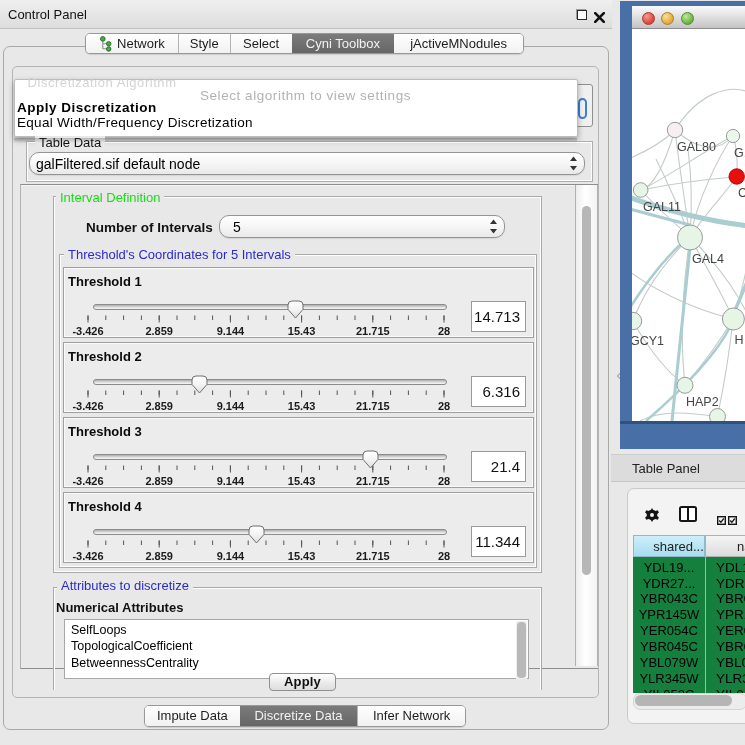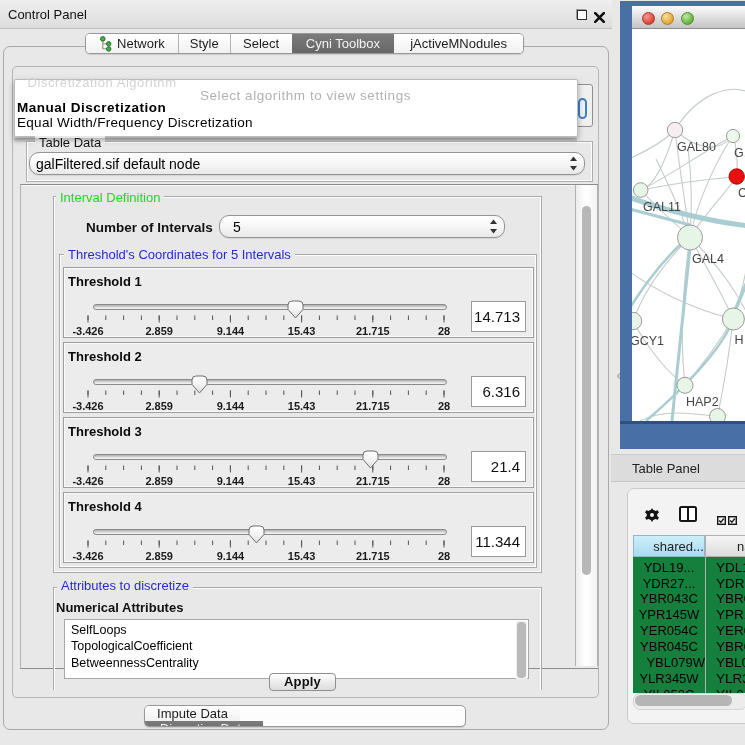--- a/index.html
+++ b/index.html
@@ -41,21 +41,21 @@
 <div class="ab" style="left:2.5px;top:45.5px;width:604px;height:682px;border:1px solid #a9a9a9;border-radius:7px;background:#e8e8e8;"></div>
 <div class="ab" style="left:12px;top:66px;width:584.5px;height:630px;border:1px solid #b5b5b5;border-radius:5px;background:#e8e8e8;"></div>
 
 <div class="ab" style="left:29px;top:84px;width:562px;height:41px;border:1px solid #8f8f8f;border-radius:3px;background:#f0f0f0;"></div>
 <div class="ab" style="left:577.5px;top:97.5px;width:5px;height:17px;border:2.5px solid #3f7fc4;border-radius:5px;background:#eef3fa;"></div>
 
 <div class="ab" style="left:14px;top:79px;width:561.5px;height:56px;background:#ffffff;border:1px solid #bcbcbc;border-radius:2px;box-shadow:0 3px 6px rgba(0,0,0,0.32);"></div>
 <div class="ab" style="left:27.5px;top:74.5px;font-size:13px;letter-spacing:0.55px;color:#d2d4d2;">Discretization Algorithm</div>
 
 <div class="ab" style="left:14px;top:87.5px;width:563px;text-align:center;font-size:13.5px;letter-spacing:0.55px;color:#b2b2b2;margin-left:10px;">Select algorithm to view settings</div>
-<div class="ab" style="left:17px;top:100.3px;font-size:13.5px;letter-spacing:0.5px;font-weight:bold;color:#000;">Manual Discretization</div>
+<div class="ab" style="left:17px;top:100.3px;font-size:13.5px;letter-spacing:0.5px;font-weight:bold;color:#000;">Apply Discretization</div>
 <div class="ab" style="left:17px;top:115.3px;font-size:13.5px;letter-spacing:0.3px;color:#000;">Equal Width/Frequency Discretization</div>
 
 <div class="ab etch" style="left:26px;top:141px;width:565px;height:39px;border-color:#adadad;"></div>
 <div class="gtitle" style="left:35px;top:135.5px;color:#111;">Table Data</div>
 <div class="ab" style="left:14px;top:137.5px;width:563px;height:5px;background:linear-gradient(rgba(60,60,60,0.30),rgba(120,120,120,0));z-index:4;"></div>
 <div class="combo" style="left:29px;top:152px;width:554px;height:21px;">
  <span style="position:absolute;left:6px;top:3px;font-size:14px;color:#000;">galFiltered.sif default node</span>
  <svg width="9" height="15" viewBox="0 0 9 15" style="position:absolute;right:6px;top:3px;">
       <path d="M4.5 0.5 L8 5 H1 Z" fill="#333"></path>
       <path d="M4.5 14.5 L8 10 H1 Z" fill="#333"></path>
@@ -212,21 +212,21 @@
  <div class="ab" style="left:37px;top:6.5px;background:#e8e8e8;padding:0 4px;font-size:13px;line-height:13px;color:#2a2ace;">Attributes to discretize</div>
  <div class="ab" style="left:36px;top:27.5px;font-size:13px;font-weight:bold;color:#111;">Numerical Attributes</div>
  <div class="ab" style="left:44px;top:47px;width:465px;height:60px;background:#ffffff;border:1px solid #a8a8a8;box-sizing:border-box;">
   <div style="padding-left:6px;padding-top:1.5px;font-size:12.5px;line-height:16.5px;color:#000;">SelfLoops<br>TopologicalCoefficient<br>BetweennessCentrality</div>
   <div style="position:absolute;right:1px;top:1px;width:11px;height:58px;background:#f0f0f0;"></div>
   <div style="position:absolute;right:2px;top:2px;width:9px;height:56px;background:#b9b9b9;border-radius:4px;"></div>
  </div>
 </div>
 
 <div class="ab" style="left:269px;top:673px;width:67px;height:18px;border:1px solid #8f8f8f;border-radius:4px;background:linear-gradient(#ffffff,#e9e9e9 60%,#dddddd);box-sizing:border-box;text-align:center;font-size:13px;line-height:16px;color:#111;font-weight:bold;letter-spacing:0.2px;">Apply</div>
-<div class="tabbar" style="left:144px;top:704.5px;width:320px;height:20px;flex-direction:column;">
+<div class="tabbar" style="left:144px;top:704.5px;width:320px;height:20px;">
  <div class="tab" style="width:95px;height:20px;">Impute Data</div>
  <div class="tab sel" style="width:118px;height:20px;">Discretize Data</div>
  <div class="tab sep" style="width:107px;height:20px;">Infer Network</div>
 </div>
 
 <div class="ab" style="left:615.5px;top:366px;width:6px;height:8px;">
 <svg width="6" height="8" viewBox="0 0 6 8">
       <path d="M4.5 1 L1.5 4 L4.5 7" stroke="#a8a8a8" stroke-width="1.1" fill="none"></path>
     </svg></div>
 
@@ -325,21 +325,21 @@
     <div style="position:absolute;left:0;top:40.5px;width:72px;height:16.3px;text-align:center;font-size:13px;line-height:16px;color:#000;">YDR27...</div>
     <div style="position:absolute;left:83px;top:40.5px;font-size:13.5px;line-height:16px;color:#000;">YDR2</div>
     <div style="position:absolute;left:0;top:56.4px;width:72px;height:16.3px;text-align:center;font-size:13px;line-height:16px;color:#000;">YBR043C</div>
     <div style="position:absolute;left:83px;top:56.4px;font-size:13.5px;line-height:16px;color:#000;">YBR0</div>
     <div style="position:absolute;left:0;top:72.3px;width:72px;height:16.3px;text-align:center;font-size:13px;line-height:16px;color:#000;">YPR145W</div>
     <div style="position:absolute;left:83px;top:72.3px;font-size:13.5px;line-height:16px;color:#000;">YPR1</div>
     <div style="position:absolute;left:0;top:88.3px;width:72px;height:16.3px;text-align:center;font-size:13px;line-height:16px;color:#000;">YER054C</div>
     <div style="position:absolute;left:83px;top:88.3px;font-size:13.5px;line-height:16px;color:#000;">YER0</div>
     <div style="position:absolute;left:0;top:104.2px;width:72px;height:16.3px;text-align:center;font-size:13px;line-height:16px;color:#000;">YBR045C</div>
     <div style="position:absolute;left:83px;top:104.2px;font-size:13.5px;line-height:16px;color:#000;">YBR0</div>
-    <div style="position:absolute;left:0;top:120.2px;width:72px;height:16.3px;text-align:right;font-size:13px;line-height:16px;color:#000;">YBL079W</div>
+    <div style="position:absolute;left:0;top:120.2px;width:72px;height:16.3px;text-align:center;font-size:13px;line-height:16px;color:#000;">YBL079W</div>
     <div style="position:absolute;left:83px;top:120.2px;font-size:13.5px;line-height:16px;color:#000;">YBL0</div>
     <div style="position:absolute;left:0;top:136.1px;width:72px;height:16.3px;text-align:center;font-size:13px;line-height:16px;color:#000;">YLR345W</div>
     <div style="position:absolute;left:83px;top:136.1px;font-size:13.5px;line-height:16px;color:#000;">YLR3</div>
     <div style="position:absolute;left:0;top:152.1px;width:72px;height:16.3px;text-align:center;font-size:13px;line-height:16px;color:#000;">YIL052C</div>
     <div style="position:absolute;left:83px;top:152.1px;font-size:13.5px;line-height:16px;color:#000;">YIL0</div>
     <div style="position:absolute;left:72px;top:0;width:1px;height:158px;background:#b0b0b0;"></div>
   </div>
 <div class="ab" style="left:633px;top:692.5px;width:112px;height:15px;background:#ececec;border:1px solid #d5d5d5;border-radius:7px;"></div>
 <div class="ab" style="left:635px;top:694.5px;width:97px;height:11.5px;background:#b5b5b5;border-radius:5.5px;"></div>
 </body></html>

